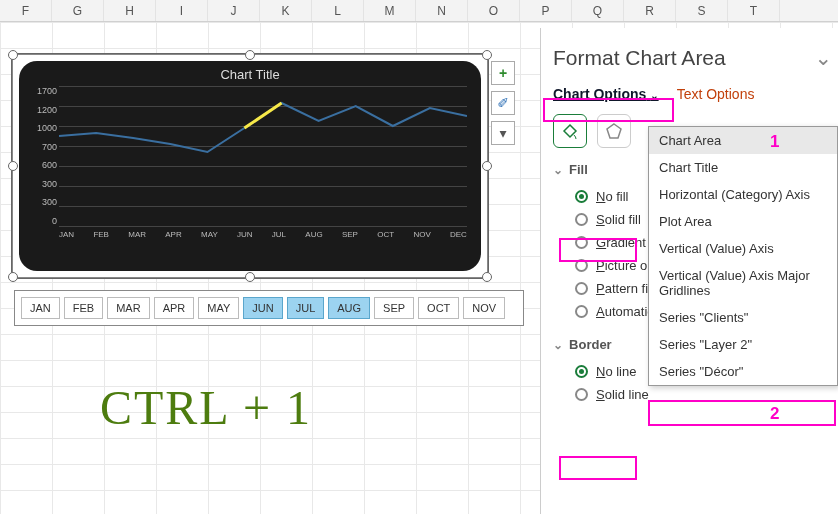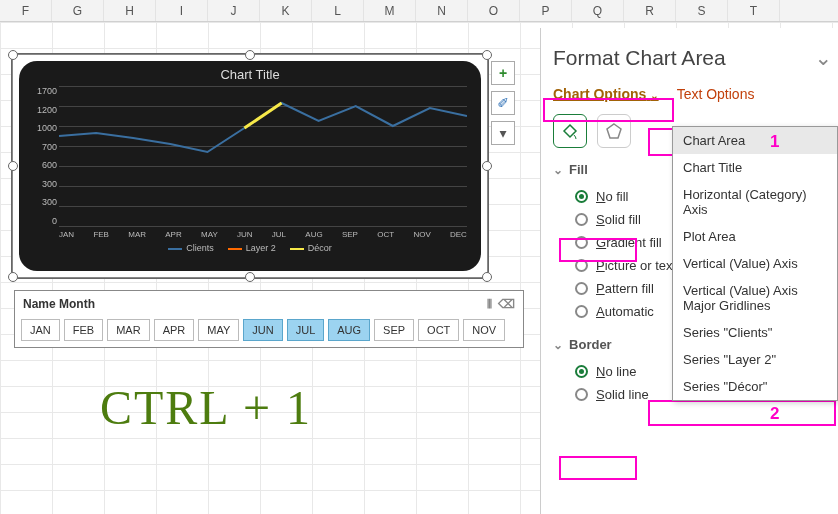--- a/index.html
+++ b/index.html
@@ -203,21 +203,21 @@
     justify-content: space-between;
     align-items: center;
   }
   .pane-tabs {
     display: flex;
     gap: 18px;
     font-size: 14px;
     margin-bottom: 12px;
   }
   .pane-tabs .t1 {
-    color: #a16207;
+    color: #0f172a;
     font-weight: bold;
     text-decoration: underline;
   }
   .pane-tabs .t2 { color: #c2410c; }
   .pane-iconrow {
     display: flex;
     gap: 10px;
     margin-bottom: 14px;
   }
   .pane-iconbtn {
@@ -273,21 +273,21 @@
   .hl {
     position: absolute;
     border: 2px solid #ff00c8;
     pointer-events: none;
   }
   
   .ddpop {
     position: absolute;
     right: 0;
     top: 126px;
-    width: 166px;
+    width: 190px;
     background: #fff;
     border: 1px solid #999;
     box-shadow: 2px 2px 6px rgba(0,0,0,.2);
     z-index: 20;
   }
   .ddpop div {
     padding: 6px 10px;
     font-size: 13px;
     color: #333;
     cursor: pointer;
@@ -361,25 +361,20 @@
         <span>APR</span>
         <span>MAY</span>
         <span>JUN</span>
         <span>JUL</span>
         <span>AUG</span>
         <span>SEP</span>
         <span>OCT</span>
         <span>NOV</span>
         <span>DEC</span>
       </div>
-    <div class="legend">
-        <span><i style="background:#3a6fa0"></i>Clients</span>
-        <span><i style="background:#ff6a00"></i>Layer 2</span>
-        <span><i style="background:#f7e948"></i>Décor</span>
-      </div>
   </div>
 
   <span class="sel-handle" style="left:-5px;top:-5px"></span>
   <span class="sel-handle" style="left:calc(50% - 5px);top:-5px"></span>
   <span class="sel-handle" style="right:-5px;top:-5px"></span>
   <span class="sel-handle" style="left:-5px;top:calc(50% - 5px)"></span>
   <span class="sel-handle" style="right:-5px;top:calc(50% - 5px)"></span>
   <span class="sel-handle" style="left:-5px;bottom:-5px"></span>
   <span class="sel-handle" style="left:calc(50% - 5px);bottom:-5px"></span>
   <span class="sel-handle" style="right:-5px;bottom:-5px"></span>
@@ -391,27 +386,20 @@
     <div class="chart-btn">
         <span style="color:#2d6fb5;">✐</span>
       </div>
     <div class="chart-btn">
         <span style="color:#555;">▾</span>
       </div>
   </div>
 </div>
 
 <div class="slicer">
-  <div class="slicer-title">
-    <span>Name Month</span>
-    <span class="slicer-icons">
-      <span>⫴</span>
-      <span>⌫</span>
-    </span>
-  </div>
   <div class="slicer-items">
       <div class="slicer-item">JAN</div>
       <div class="slicer-item">FEB</div>
       <div class="slicer-item">MAR</div>
       <div class="slicer-item">APR</div>
       <div class="slicer-item">MAY</div>
       <div class="slicer-item sel">JUN</div>
       <div class="slicer-item sel">JUL</div>
       <div class="slicer-item sel">AUG</div>
       <div class="slicer-item">SEP</div>

